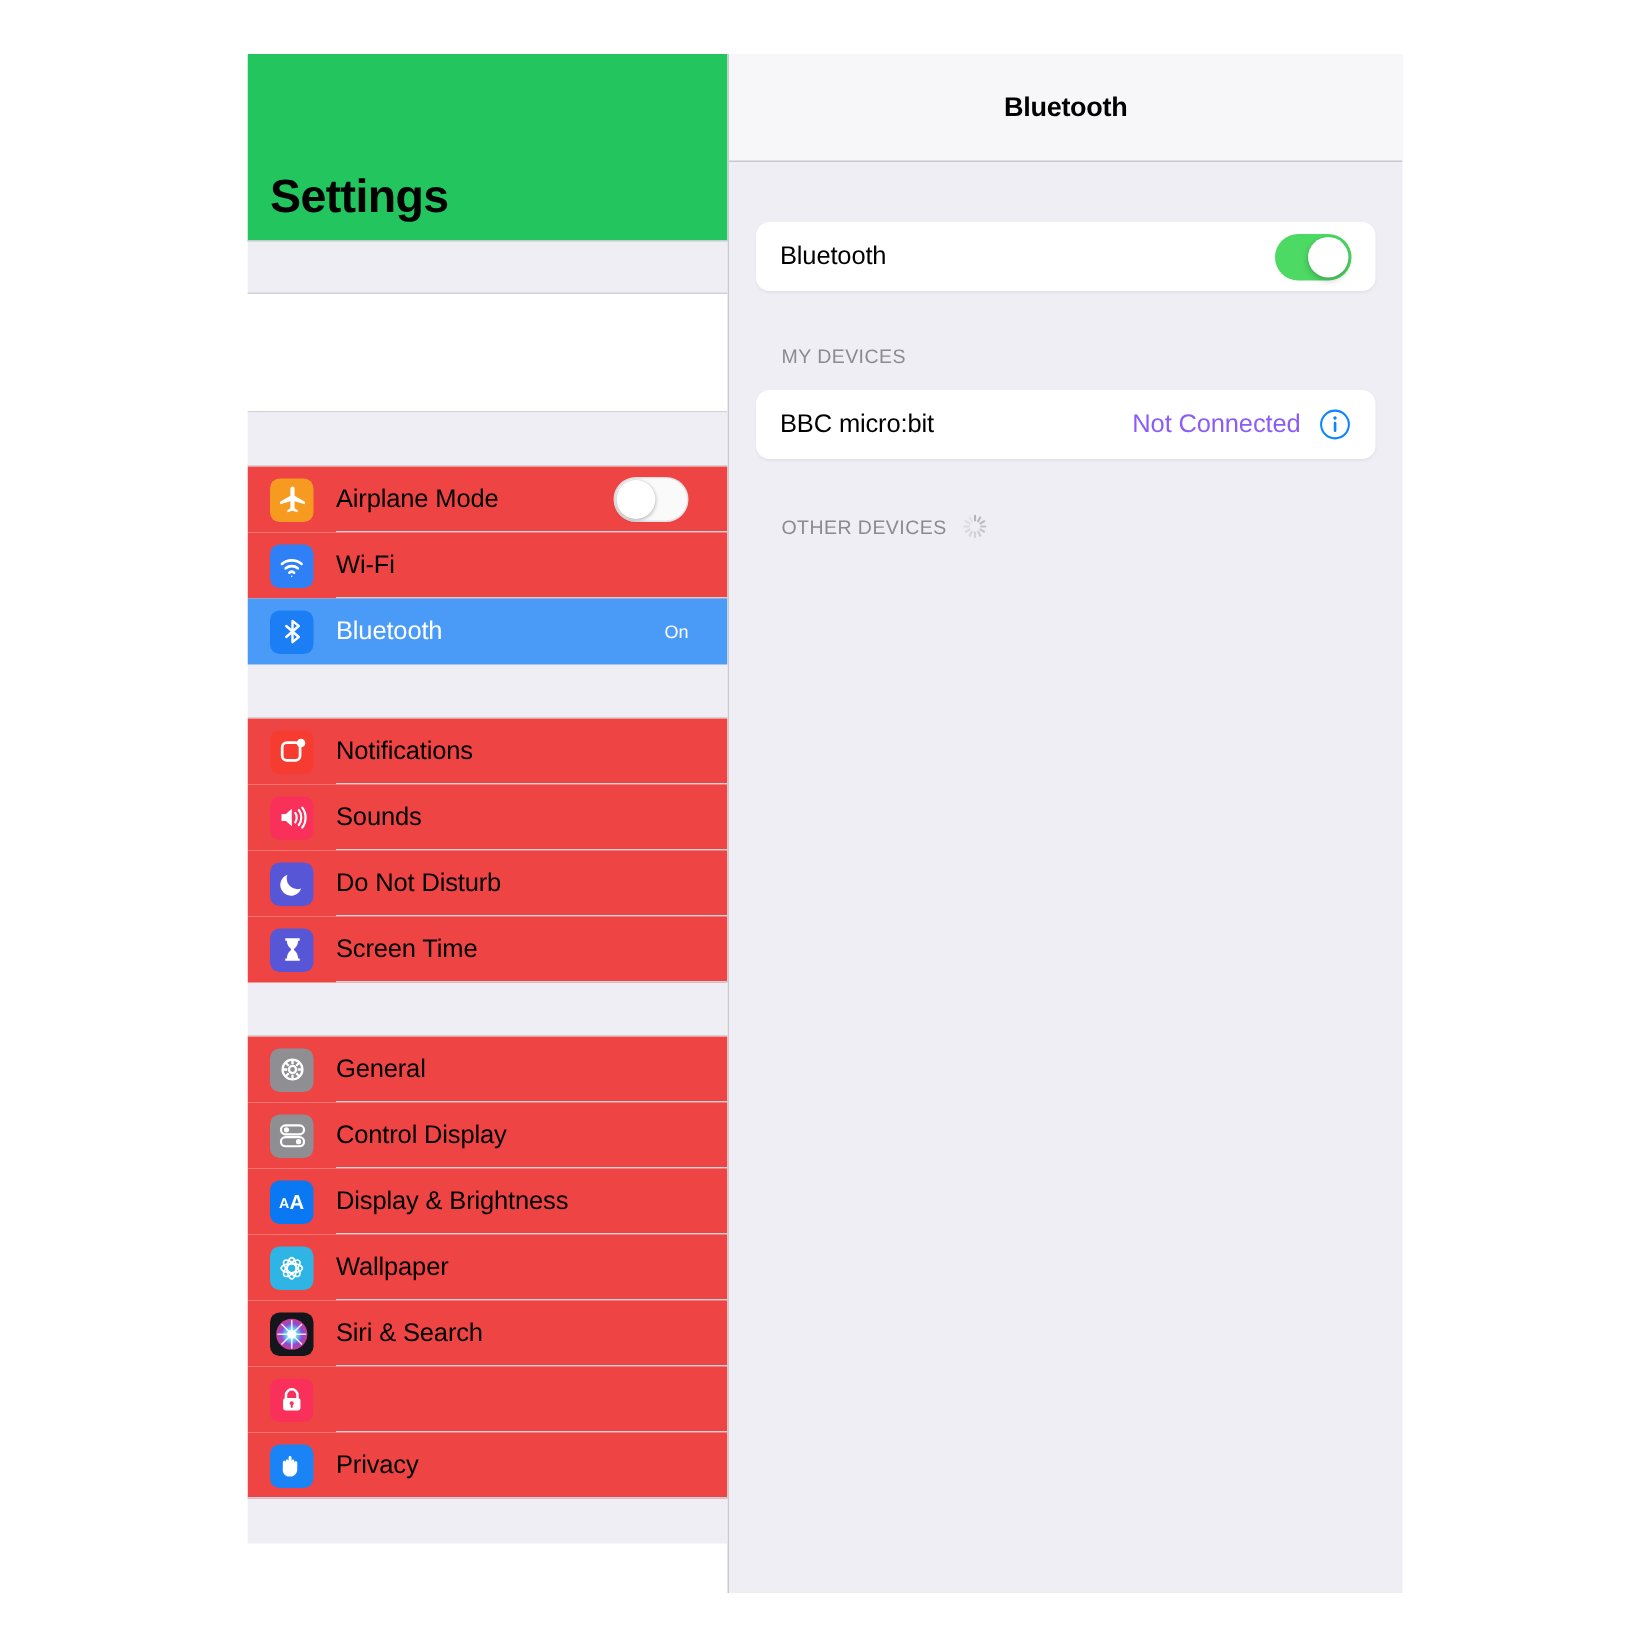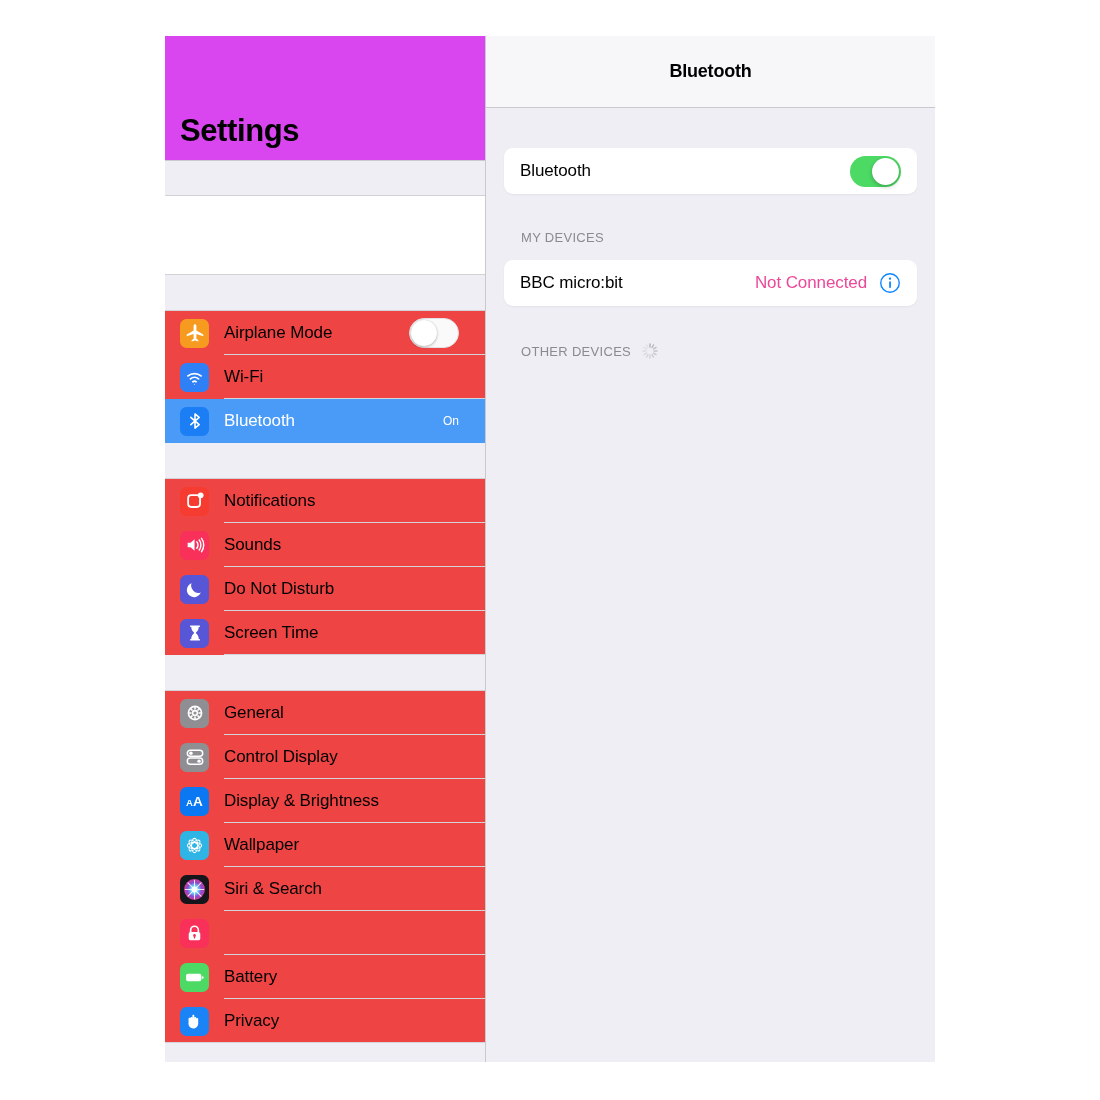--- a/index.html
+++ b/index.html
@@ -29,21 +29,21 @@
     height: 100%;
     background: #ffffff;
     border-right: 1px solid #c9c9ce;
     box-sizing: border-box;
     overflow: hidden;
     position: relative;
   }
 
   .sb-header {
     height: 125px;
-    background: #d946ef;
+    background: #22c55e;
     border-bottom: 1px solid #c9c9ce;
     box-sizing: border-box;
     display: flex;
     align-items: flex-end;
     padding: 0 0 14px 15px;
   }
   .sb-title {
     font-size: 31px;
     font-weight: bold;
     color: #000000;
@@ -184,21 +184,21 @@
     box-sizing: border-box;
   }
   .card-label {
     font-size: 17px;
     color: #000000;
     letter-spacing: -0.1px;
     flex: 1;
   }
   .card-value {
     font-size: 17px;
-    color: #ec4899;
+    color: #8b5cf6;
     letter-spacing: -0.1px;
     margin-right: 12px;
   }
 
   .toggle-on {
     width: 51px;
     height: 31px;
     border-radius: 16px;
     background: #4cd964;
     position: relative;
@@ -434,30 +434,20 @@
           <svg width="21" height="21" viewBox="0 0 24 24">
             <path d="M7.6 10.4V8.1a4.4 4.4 0 0 1 8.8 0v2.3" fill="none" stroke="#ffffff" stroke-width="1.9"></path>
             <rect x="5.4" y="10.2" width="13.2" height="9.6" rx="2.1" fill="#ffffff"></rect>
             <circle cx="12" cy="14.2" r="1.5" fill="#f8305a"></circle>
             <rect x="11.25" y="14.5" width="1.5" height="3.3" rx="0.7" fill="#f8305a"></rect>
           </svg>
         </div>
         <div class="sep"></div>
       </div>
 
-      <div class="sb-row">
-        <div class="sb-icon" style="background:#4cd964;">
-          <svg width="23" height="23" viewBox="0 0 24 24">
-            <rect x="3.2" y="8.2" width="16" height="7.6" rx="2.1" fill="#ffffff"></rect>
-            <rect x="19.9" y="10.6" width="1.5" height="2.8" rx="0.7" fill="#ffffff"></rect>
-          </svg>
-        </div>
-        <div class="sb-label">Battery</div>
-        <div class="sep"></div>
-      </div>
 
       <div class="sb-row last">
         <div class="sb-icon" style="background:#1a84f7;">
           <svg width="21" height="21" viewBox="0 0 24 24" fill="#ffffff">
             <path d="M5.2 12.6V8.9c0-.6.5-1.1 1.1-1.1s1.1.5 1.1 1.1v-.9c0-.6.5-1.1 1.1-1.1s1.1.5 1.1 1.1V5.3c0-.6.5-1.1 1.1-1.1s1.1.5 1.1 1.1v2.6c0-.6.5-1.1 1.1-1.1s1.1.5 1.1 1.1v1.3c0-.6.5-1.1 1.1-1.1s1.1.5 1.1 1.1v5c0 3.3-2.4 5.7-5.6 5.7-3.2 0-5.5-2.3-5.5-5.3z"></path>
           </svg>
         </div>
         <div class="sb-label">Privacy</div>
         <div class="sep"></div>
       </div>

